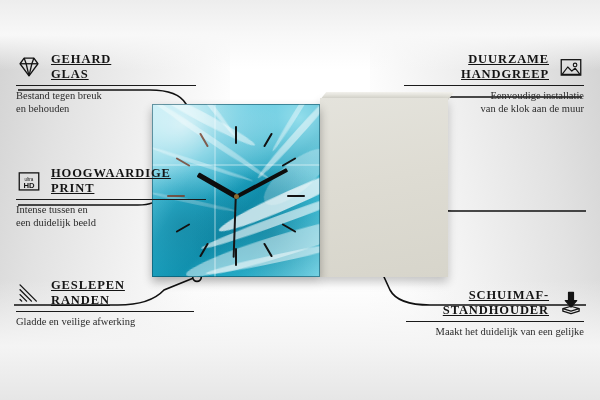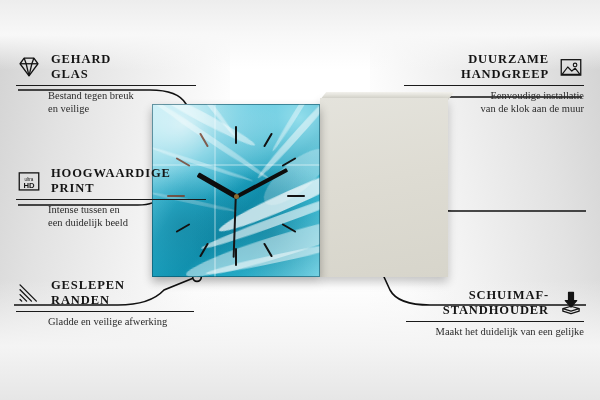--- a/index.html
+++ b/index.html
@@ -23,30 +23,30 @@
 
   
   .lines{position:absolute;inset:0;}
 
   
   .feat{position:absolute;}
   .feat .head{display:flex;align-items:center;gap:9px;}
   .feat .ttl{
     font-family:"Liberation Serif",serif;
     font-weight:bold;font-size:12.5px;line-height:14.5px;
-    letter-spacing:.9px;color:#141414;text-transform:uppercase;
+    letter-spacing:.9px;color:#141414;text-transform:uppercase;text-decoration:underline;
   }
   .feat .rule{height:0;border-top:1.3px solid #1a1a1a;margin-top:4px;}
   .feat .sub{
     font-family:"Liberation Serif",serif;
     font-size:10.5px;line-height:12.5px;color:#2b2b2b;margin-top:4px;
   }
   .feat.left .head{justify-content:flex-start;}
   .feat.left .ttl{text-align:left;}
-  .feat.left .sub{text-align:left;margin-left:32px;}
+  .feat.left .sub{text-align:left;}
   .feat.right .head{justify-content:flex-end;}
   .feat.right .ttl{text-align:right;}
   .feat.right .sub{text-align:right;}
   .ico{flex:0 0 auto;width:26px;height:26px;display:block;}
   .ico svg{display:block;width:26px;height:26px;}
 
   
   #clock{
     position:absolute;left:152px;top:104px;width:168px;height:173px;
     overflow:hidden;
@@ -192,21 +192,21 @@
           </svg>
       </span>
       <span class="ttl">
         <span>GEHARD</span><br>
         <span>GLAS</span>
       </span>
     </div>
     <div class="rule" style="width:180px;"></div>
     <div class="sub">
       <span>Bestand tegen breuk</span><br>
-      <span>en veilige</span>
+      <span>en behouden</span>
     </div>
   </div>
 
   <div class="feat left" style="left:16px;top:166px;width:190px;">
     <div class="head">
       <span class="ico">
         <svg viewBox="0 0 32 32">
           <rect x="4" y="6" width="24" height="21" fill="none" stroke="#141414" stroke-width="1.6"></rect>
           <text x="16" y="15.5" font-family="Liberation Sans, sans-serif" font-size="5.6" text-anchor="middle" fill="#141414">ultra</text>
           <text x="16" y="24" font-family="Liberation Sans, sans-serif" font-size="9.5" font-weight="bold" text-anchor="middle" fill="#141414">HD</text>

